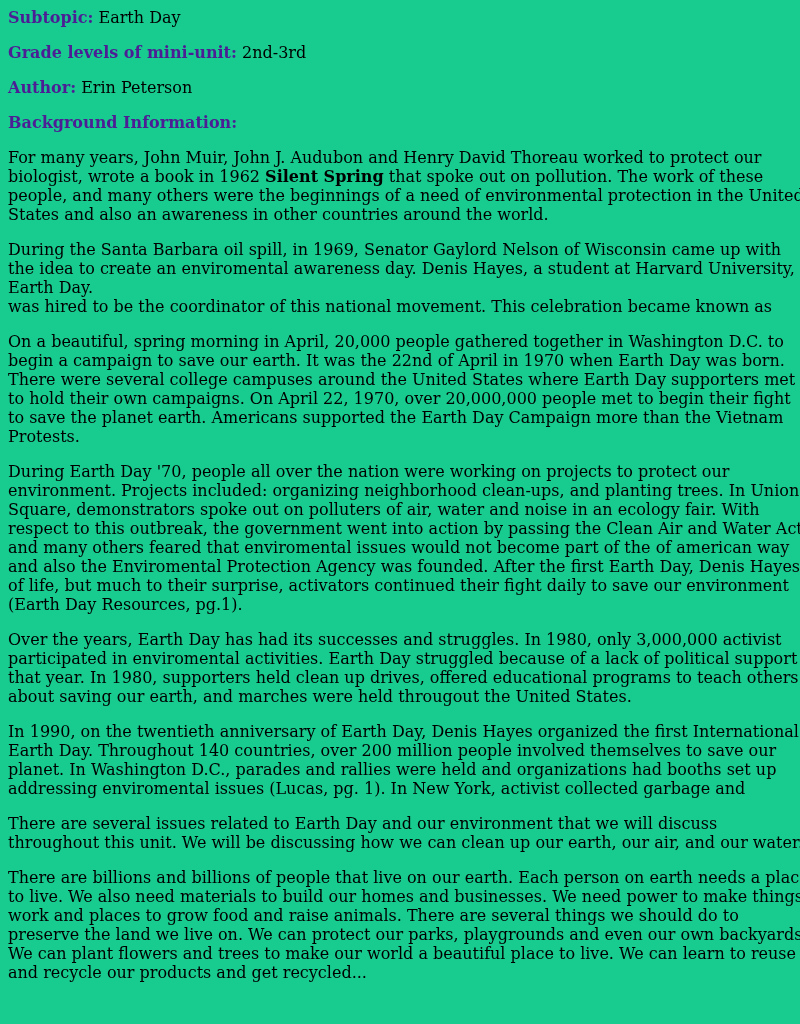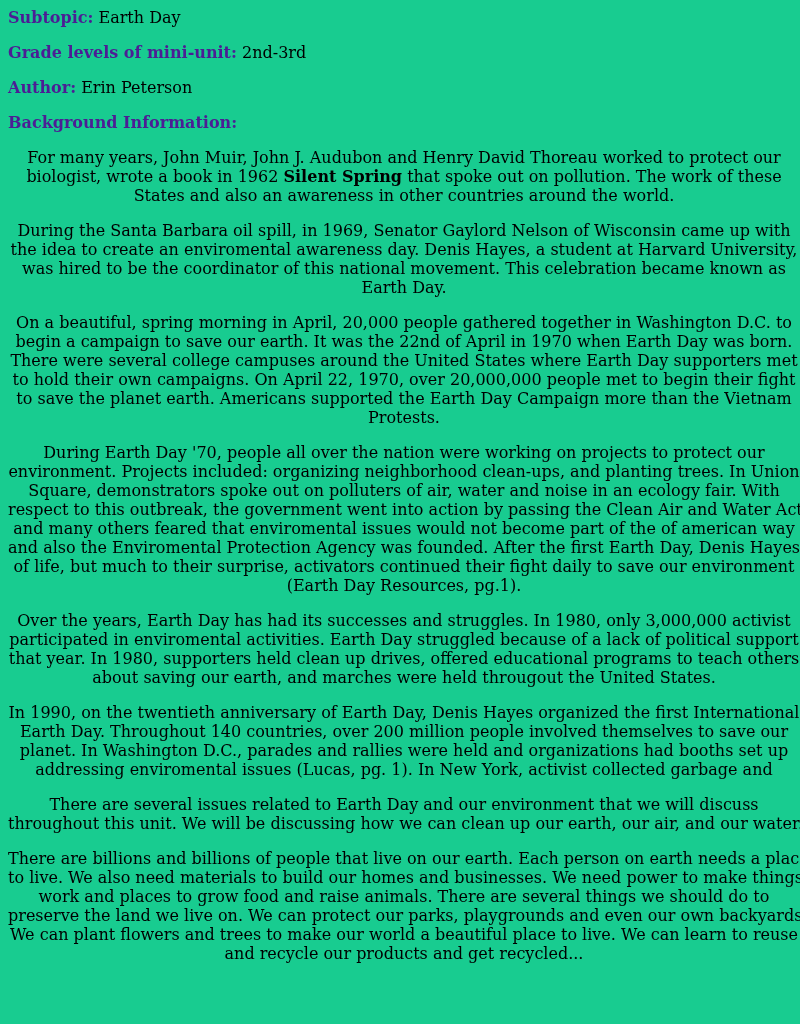--- a/index.html
+++ b/index.html
@@ -29,21 +29,20 @@
     .label {
       color: #4c1d95;
       font-weight: bold;
     }
     .para {
       margin: 0 0 16px 0;
     }
     .line {
       display: block;
       height: 19px;
-      text-align: center;
     }
     b.book {
       font-weight: bold;
     }
   </style>
 </head>
 <body>
 
 <div class="page">
 
@@ -62,28 +61,29 @@
     <span>Erin Peterson</span>
   </div>
 
   <div class="meta-line">
     <span class="label">Background Information:</span>
   </div>
 
   <div class="para">
     <span class="line">For many years, John Muir, John J. Audubon and Henry David Thoreau worked to protect our</span>
     <span class="line"><span>biologist, wrote a book in 1962 </span><b class="book">Silent Spring</b><span> that spoke out on pollution. The work of these</span></span>
+    <span class="line">people, and many others were the beginnings of a need of environmental protection in the United</span>
     <span class="line">States and also an awareness in other countries around the world.</span>
   </div>
 
   <div class="para">
     <span class="line">During the Santa Barbara oil spill, in 1969, Senator Gaylord Nelson of Wisconsin came up with</span>
     <span class="line">the idea to create an enviromental awareness day. Denis Hayes, a student at Harvard University,</span>
+    <span class="line">Earth Day.</span>
     <span class="line">was hired to be the coordinator of this national movement. This celebration became known as</span>
-    <span class="line">Earth Day.</span>
   </div>
 
   <div class="para">
     <span class="line">On a beautiful, spring morning in April, 20,000 people gathered together in Washington D.C. to</span>
     <span class="line">begin a campaign to save our earth. It was the 22nd of April in 1970 when Earth Day was born.</span>
     <span class="line">There were several college campuses around the United States where Earth Day supporters met</span>
     <span class="line">to hold their own campaigns. On April 22, 1970, over 20,000,000 people met to begin their fight</span>
     <span class="line">to save the planet earth. Americans supported the Earth Day Campaign more than the Vietnam</span>
     <span class="line">Protests.</span>
   </div>

